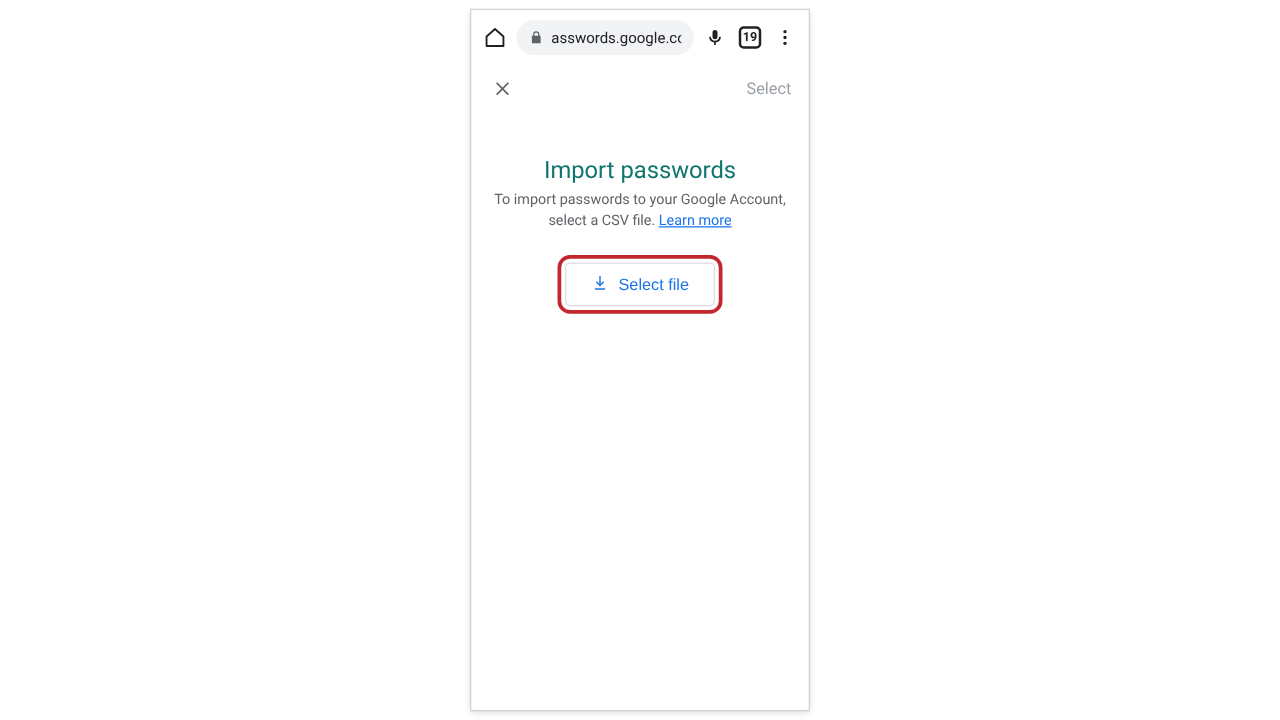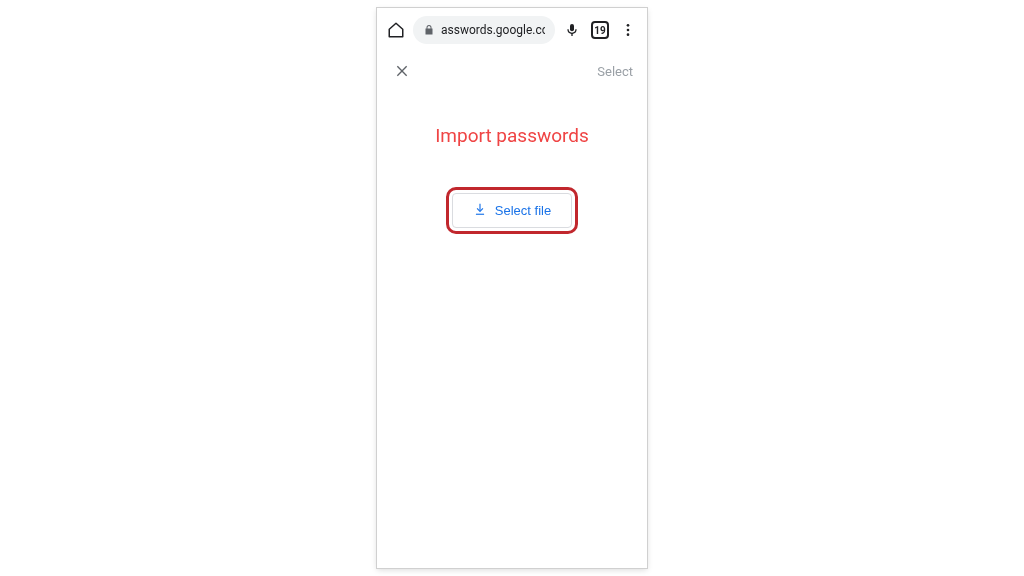--- a/index.html
+++ b/index.html
@@ -73,23 +73,23 @@
   .header-action {
     font-size: 13px;
     color: #9aa0a6;
   }
   .content {
     text-align: center;
     padding: 36px 18px 0 18px;
   }
   .title {
     font-size: 19px;
-    color: #ef4444;
+    color: #0f766e;
     font-weight: 400;
-    margin-bottom: 22px;
+    margin-bottom: 4px;
   }
   .desc {
     font-size: 11.5px;
     color: #5f6368;
     line-height: 1.5;
   }
   .learn-more {
     color: #1a73e8;
   }
   .select-btn-wrap {
@@ -155,20 +155,23 @@
       <svg width="16" height="16" viewBox="0 0 24 24" stroke="#5f6368" stroke-width="2">
         <line x1="5" y1="5" x2="19" y2="19"></line>
           <line x1="19" y1="5" x2="5" y2="19"></line>
       </svg>
     </div>
     <span class="header-action">Select</span>
   </div>
 
   <div class="content">
     <h1 class="title">Import passwords</h1>
+    <p class="desc">
+      <span>To import passwords to your Google Account, select a CSV file. </span><a class="learn-more" href="#">Learn more</a>
+    </p>
     <div class="select-btn-wrap">
       <button class="select-btn">
         <span>
           <svg width="14" height="14" viewBox="0 0 24 24" fill="none" stroke="#1a73e8" stroke-width="2">
             <path d="M12 3v12"></path>
               <path d="M7 11l5 5 5-5"></path>
               <path d="M5 21h14"></path>
           </svg>
         </span>
         <span>Select file</span>

